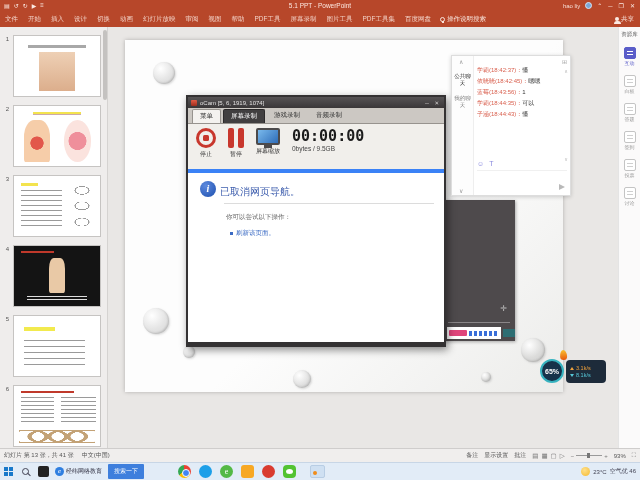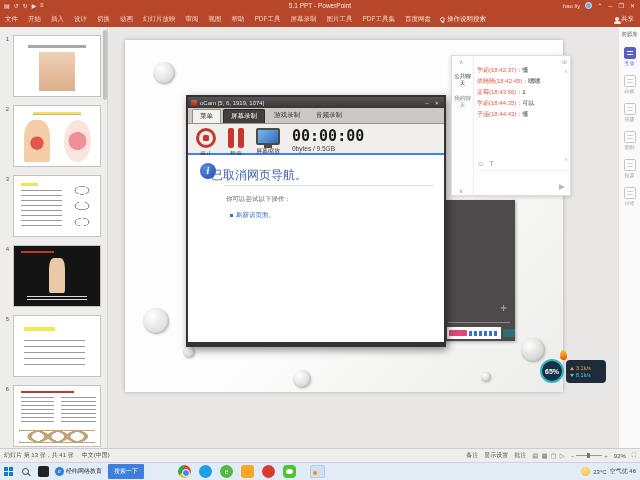--- a/index.html
+++ b/index.html
@@ -101,39 +101,39 @@
     border:2px solid #343233;border-bottom-width:5px;box-shadow:2px 3px 8px rgba(0,0,0,.45)}
   .ocam-titlebar{height:11px;background:linear-gradient(#565355,#3a3738);display:flex;align-items:center;
     color:#e2e0e0;font-size:6px;padding:0 3px;gap:3px}
   .ocam-appicon{width:6px;height:6px;background:linear-gradient(#e45c45,#9c2d1e);border-radius:1px}
   .ocam-ctl{margin-left:auto;letter-spacing:2px;font-size:5.5px;color:#cfcdcd}
   .ocam-tabs{height:16px;background:#ccc8c3;border-bottom:1px solid #97938e;display:flex;align-items:flex-end;
     font-size:6.5px;color:#333;padding-left:4px}
   .ocam-menu{background:#f4f2ef;border:1px solid #97938e;border-bottom:none;padding:2px 7px;border-radius:2px 2px 0 0}
   .ocam-tab{padding:2px 7px;border-radius:2px 2px 0 0;margin-left:2px}
   .ocam-tab.active{background:#413f40;color:#fff;border:1px solid #2c2a2b;border-bottom:none}
-  .ocam-toolbar{height:31px;background:#f1efeb;border-bottom:2px solid #3b82f6;display:flex;align-items:flex-start;
+  .ocam-toolbar{height:49px;background:#f1efeb;border-bottom:4px solid #3b82f6;display:flex;align-items:flex-start;
     padding:4px 6px 0 8px;gap:10px}
   .tool{display:flex;flex-direction:column;align-items:center;gap:2px;font-size:6px;color:#333}
   .icon-stop{width:20px;height:20px;border:3px solid #c8372d;border-radius:50%;position:relative}
   .icon-stop::after{content:'';position:absolute;left:4px;top:4px;width:6px;height:6px;background:#c8372d;border-radius:1.5px}
   .icon-pause{width:20px;height:20px;position:relative}
   .icon-pause::before,.icon-pause::after{content:'';position:absolute;top:0;width:6px;height:20px;background:#c8372d;border-radius:2px}
   .icon-pause::before{left:2px}.icon-pause::after{right:2px}
   .icon-monitor{width:24px;height:17px;border:2px solid #4c4a4b;border-radius:2px;
     background:linear-gradient(135deg,#79b9ec,#2e6cb8);position:relative}
   .icon-monitor::after{content:'';position:absolute;left:6px;bottom:-5px;width:8px;height:3px;background:#4c4a4b}
   .timer-block{display:flex;flex-direction:column;margin-left:2px}
   .timer{font-family:"DejaVu Sans Mono",monospace;font-size:15px;font-weight:bold;color:#1c1c1c;line-height:17px}
   .sizeinfo{font-size:6.5px;color:#444}
   .ocam-content{position:relative;background:#fff;height:168px}
   .info-icon{position:absolute;left:12px;top:8px;width:16px;height:16px;border-radius:50%;
     background:radial-gradient(circle at 35% 30%,#5d8ade,#1d4fae);color:#fff;font-size:10px;font-weight:bold;
     font-family:"Liberation Serif",serif;text-align:center;line-height:16px;font-style:italic}
-  .err-title{position:absolute;left:23px;top:12px;font-size:12px;color:#3f5fae}
+  .err-title{position:absolute;left:32px;top:12px;font-size:10px;color:#3f5fae}
   .err-rule{position:absolute;left:36px;right:10px;top:30px;height:1px;background:#dcdcdc}
   .err-sub{position:absolute;left:38px;top:40px;font-size:6.5px;color:#666}
   .err-link-row{position:absolute;left:42px;top:56px;display:flex;align-items:center;gap:3px}
   .err-bullet{width:3px;height:3px;background:#3b6bc4}
   .err-link{font-size:6.5px;color:#3b6bc4}
 
   
   .chat{position:absolute;left:451px;top:55px;width:120px;height:141px;background:#fff;
     border:1px solid #ddd;box-shadow:0 1px 4px rgba(0,0,0,.18);font-size:6px}
   .chat-left{position:absolute;left:0;top:0;bottom:0;width:22px;border-right:1px solid #eee;background:#fdfdfd}

